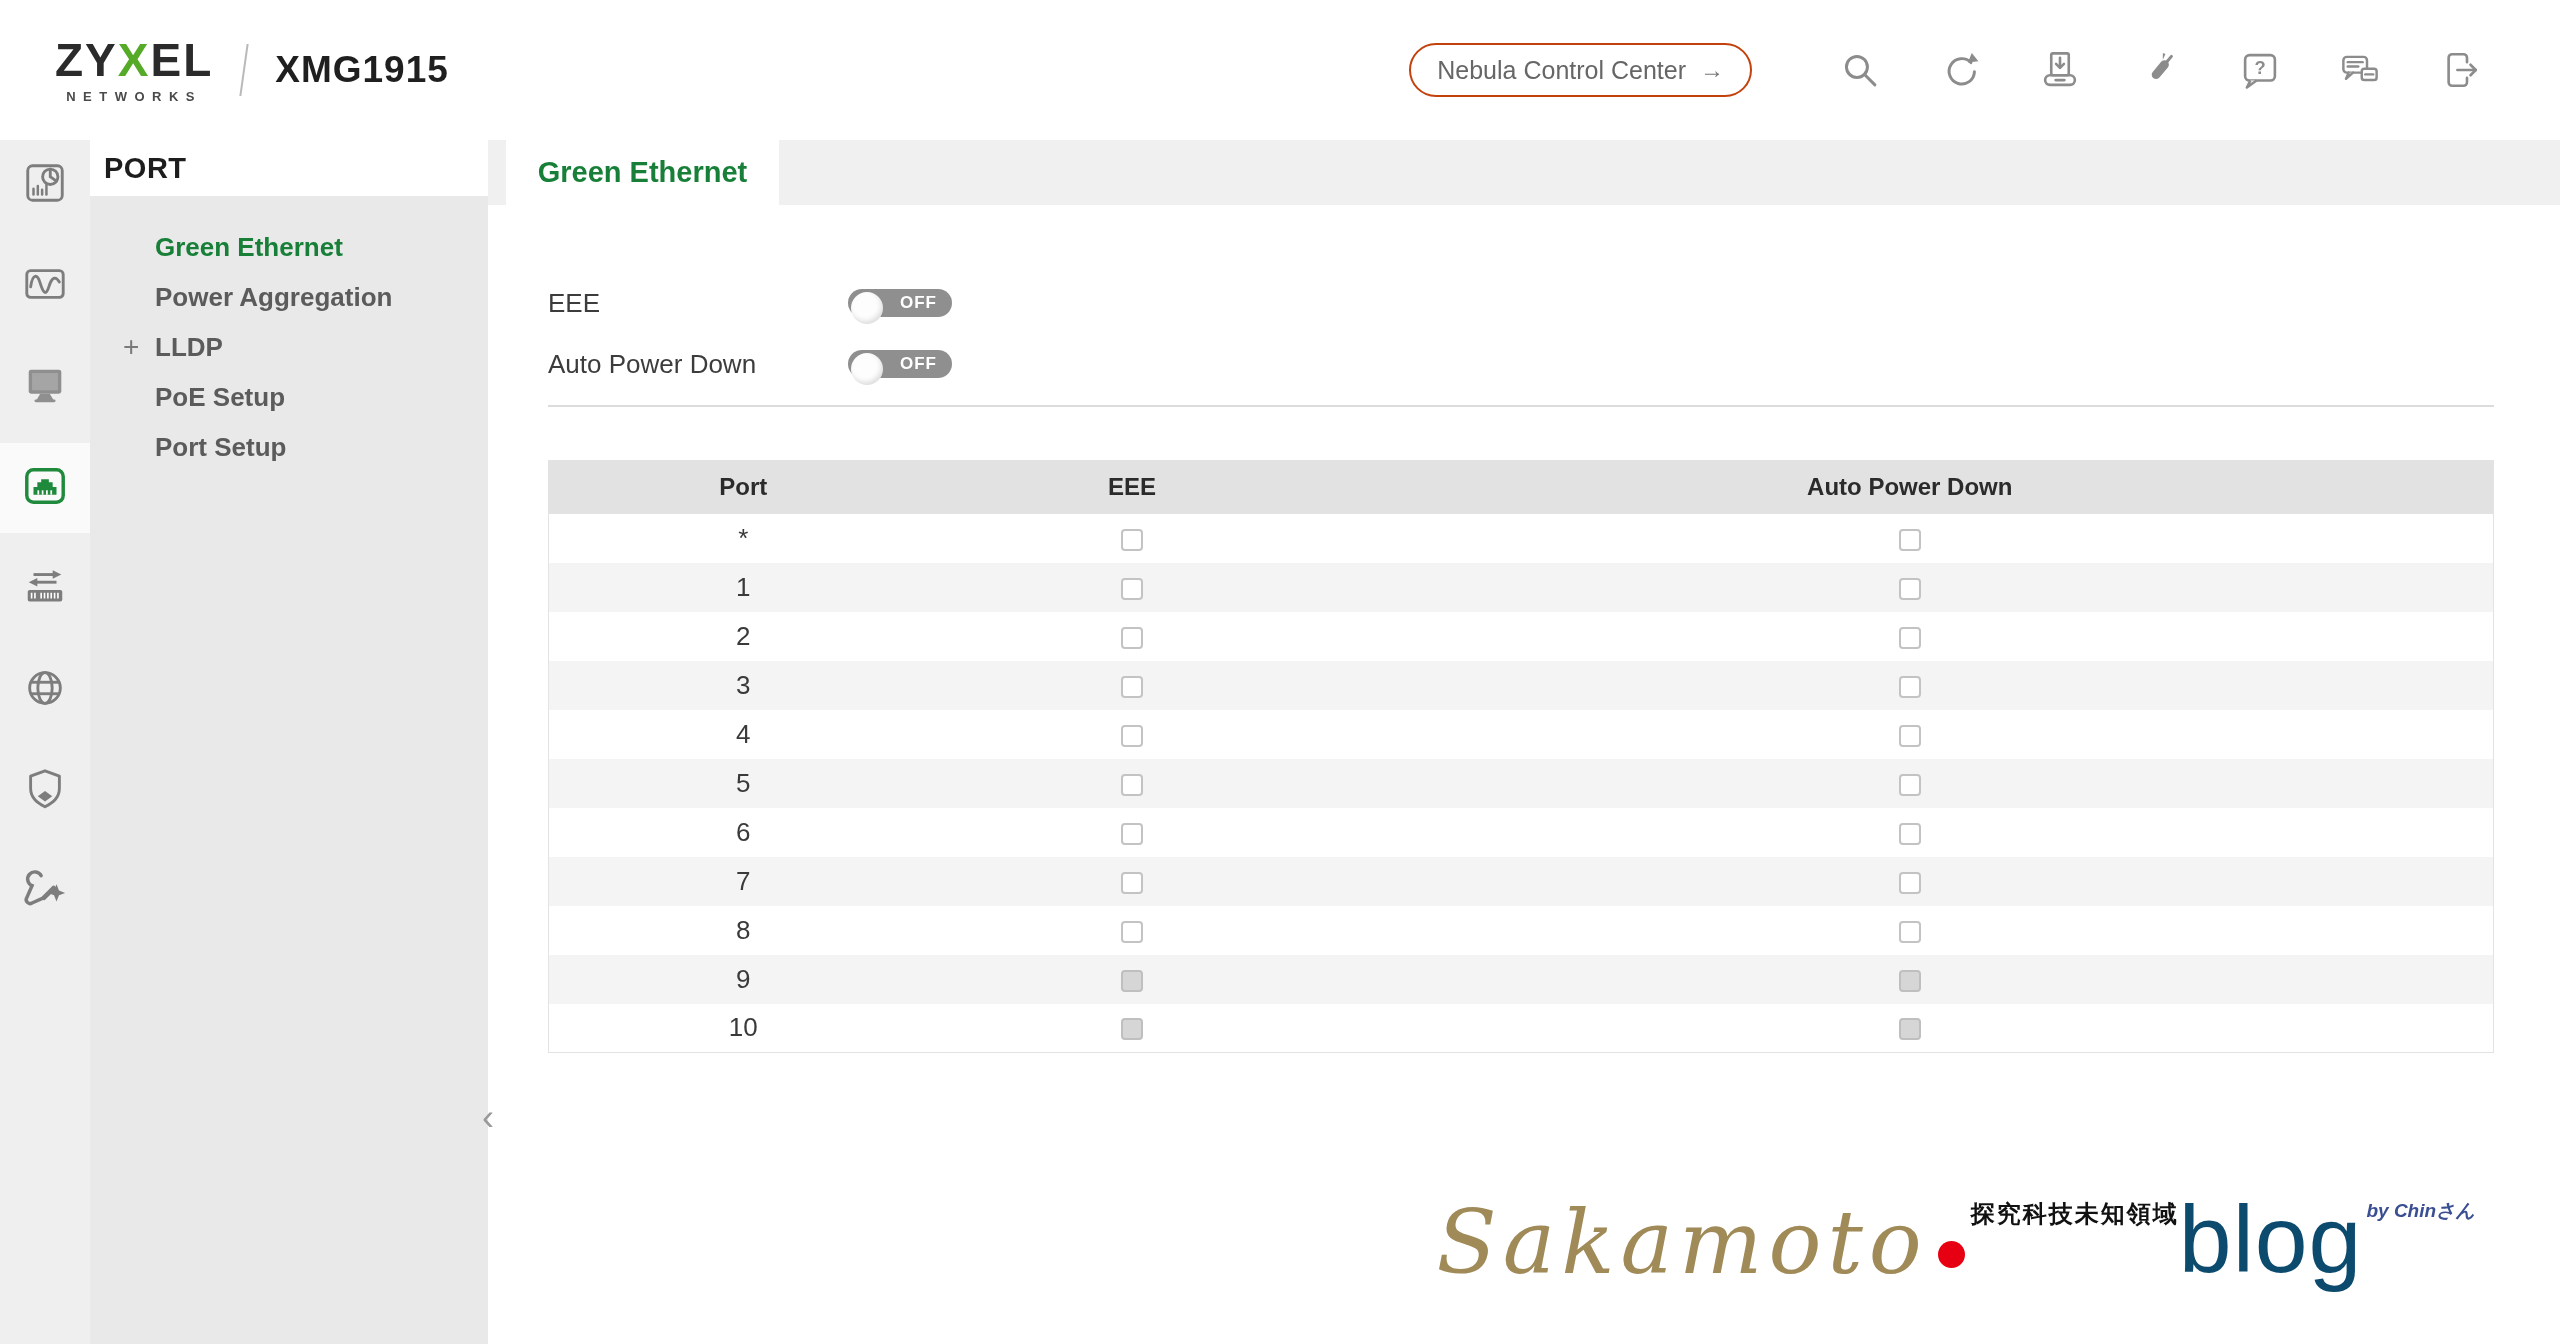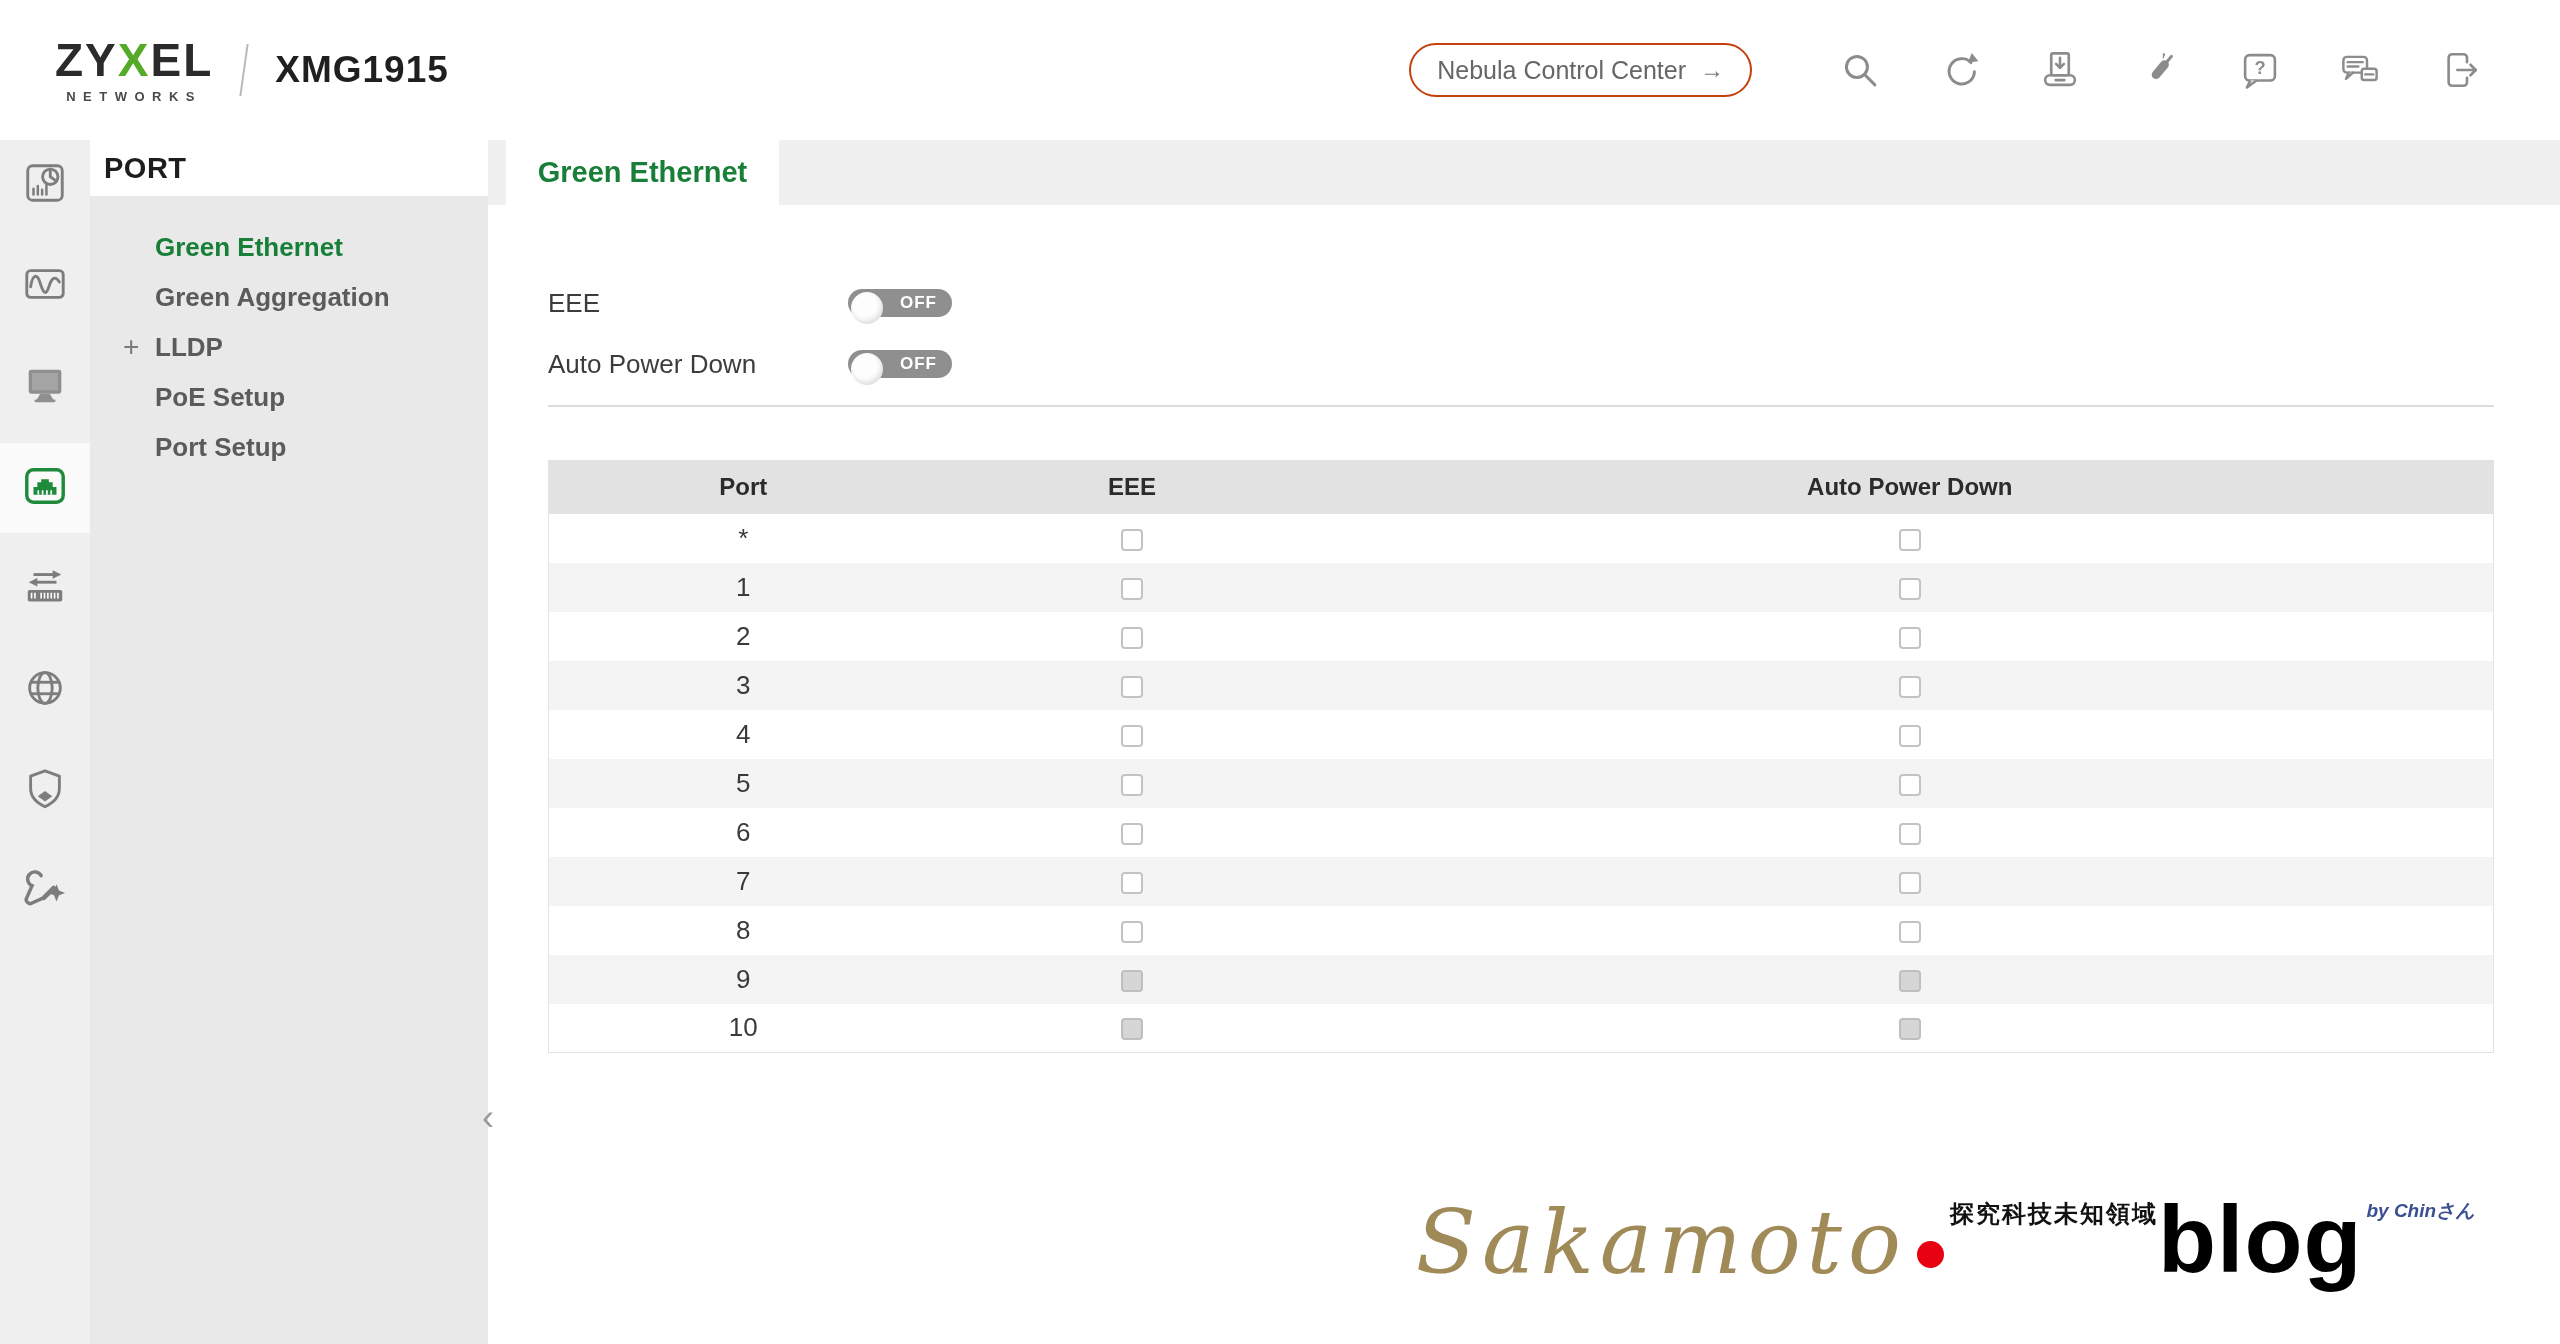--- a/index.html
+++ b/index.html
@@ -82,21 +82,21 @@
     border-radius:4px; background:#fff; cursor:pointer; vertical-align:middle; }
   .checkbox.disabled { background:#d6d6d6; border-color:#bfbfbf; cursor:default; }
 
   
   .watermark { position:absolute; right:85px; bottom:62px; display:flex; align-items:flex-end; }
   .wm-script { font-family:"DejaVu Serif", serif; font-style:italic; font-size:88px;
     color:#a08a58; letter-spacing:6px; line-height:0.9; }
   .wm-dot { width:27px; height:27px; border-radius:50%; background:#e60012; margin:0 6px 14px 10px; }
   .wm-right { display:flex; align-items:flex-start; }
   .wm-tagline { font-size:24px; font-weight:bold; color:#111; letter-spacing:2px; }
-  .wm-blog { font-size:95px; font-weight:700; color:#000000; line-height:0.88; letter-spacing:1px; }
+  .wm-blog { font-size:95px; font-weight:400; color:#0c4a6e; line-height:0.88; letter-spacing:1px; }
   .wm-by { font-size:19px; font-weight:bold; color:#3a4e92; padding-left:4px;font-style:italic; }
 </style>
 </head>
 <body>
 
 <div class="header">
   <div class="logo-block">
     <div class="brand">
       <div class="brand-word">ZY<span class="x-green">X</span>EL</div>
       <div class="brand-sub">NETWORKS</div>
@@ -253,21 +253,21 @@
 
   <div class="menu-panel">
     <div class="menu-header">
       <div class="menu-title">PORT</div>
     </div>
     <ul class="menu-list" id="menu-list">
         <li class="menu-item active">
           <span>Green Ethernet</span>
         </li>
         <li class="menu-item">
-          <span>Green Aggregation</span>
+          <span>Power Aggregation</span>
         </li>
         <li class="menu-item">
           <span class="expand-glyph">+</span>
           <span>LLDP</span>
         </li>
         <li class="menu-item">
           <span>PoE Setup</span>
         </li>
         <li class="menu-item">
           <span>Port Setup</span>

